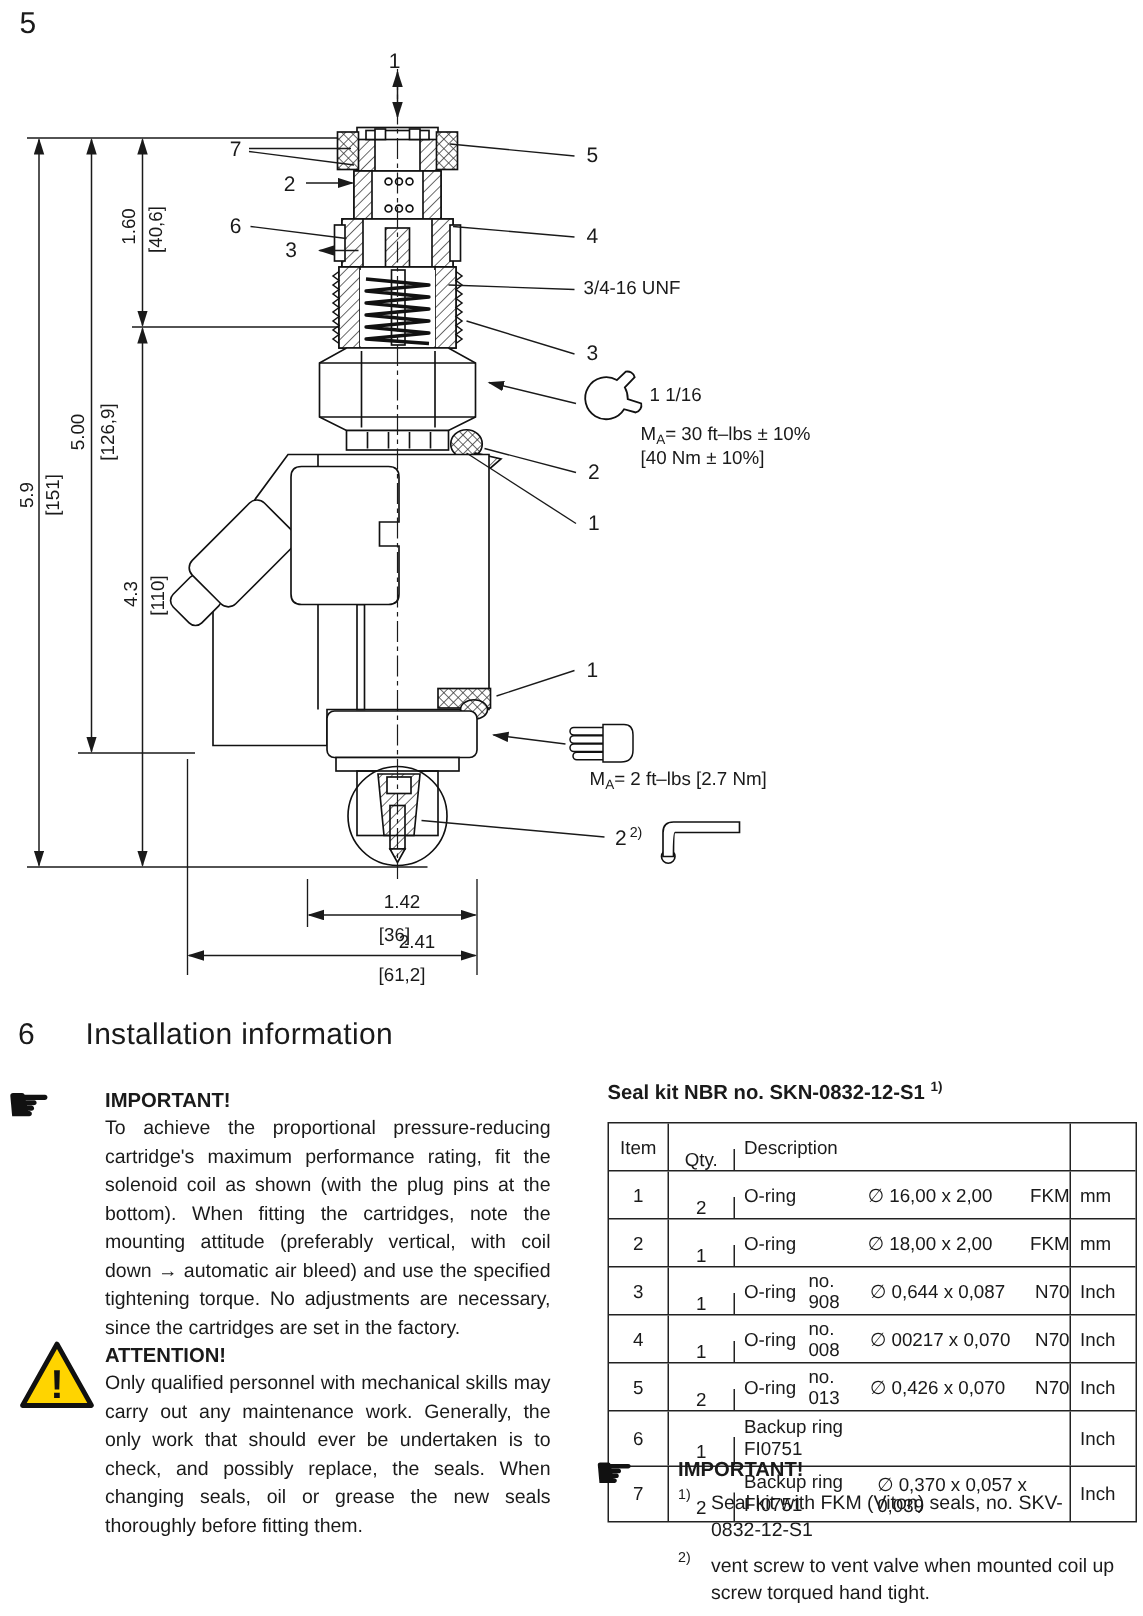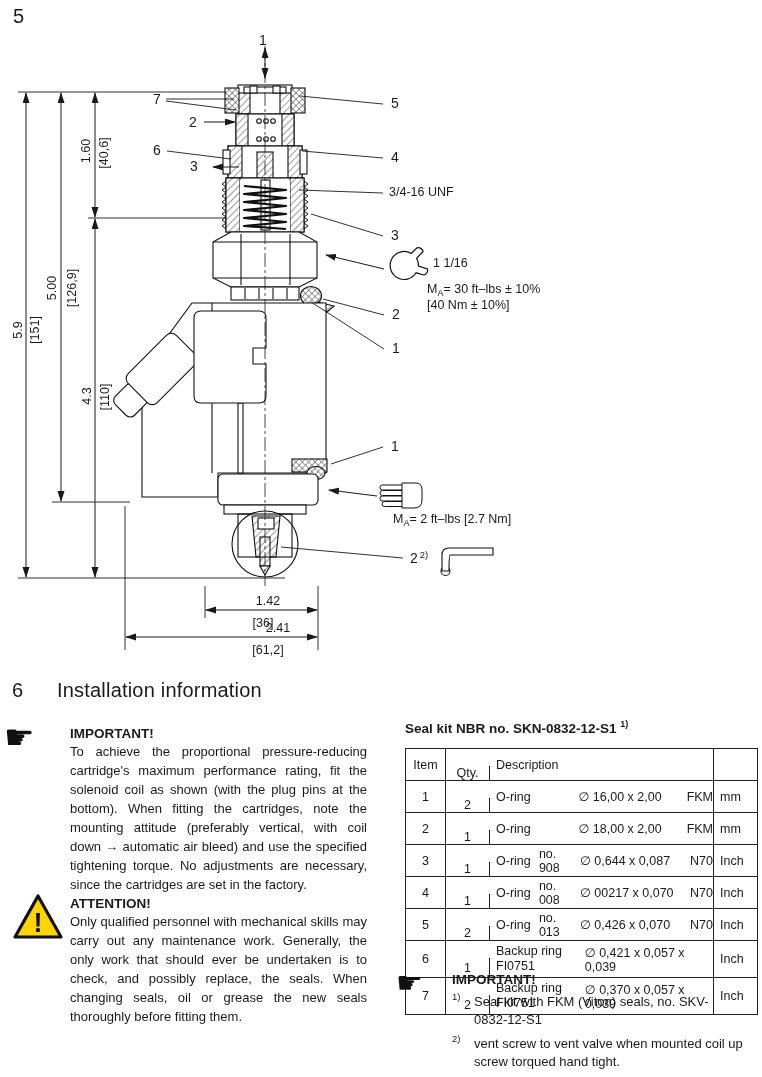--- a/index.html
+++ b/index.html
@@ -311,21 +311,20 @@
       <div class="tc c-unit">Inch</div>
     </div>
     <div class="trow h37">
       <div class="tc c-item">6</div>
       <div class="tc c-qty">1</div>
       <div class="tc c-desc">
           <span class="dn wide">
             <span class="ln">Backup ring</span>
             <span class="ln">FI0751</span>
           </span>
-          <span class="dsz" style="width:130px;">∅ 0,421 x 0,057 x 0,039</span>
         </div>
       <div class="tc c-unit">Inch</div>
     </div>
     <div class="trow h37">
       <div class="tc c-item">7</div>
       <div class="tc c-qty">2</div>
       <div class="tc c-desc">
           <span class="dn wide">
             <span class="ln">Backup ring</span>
             <span class="ln">FI0751</span>

